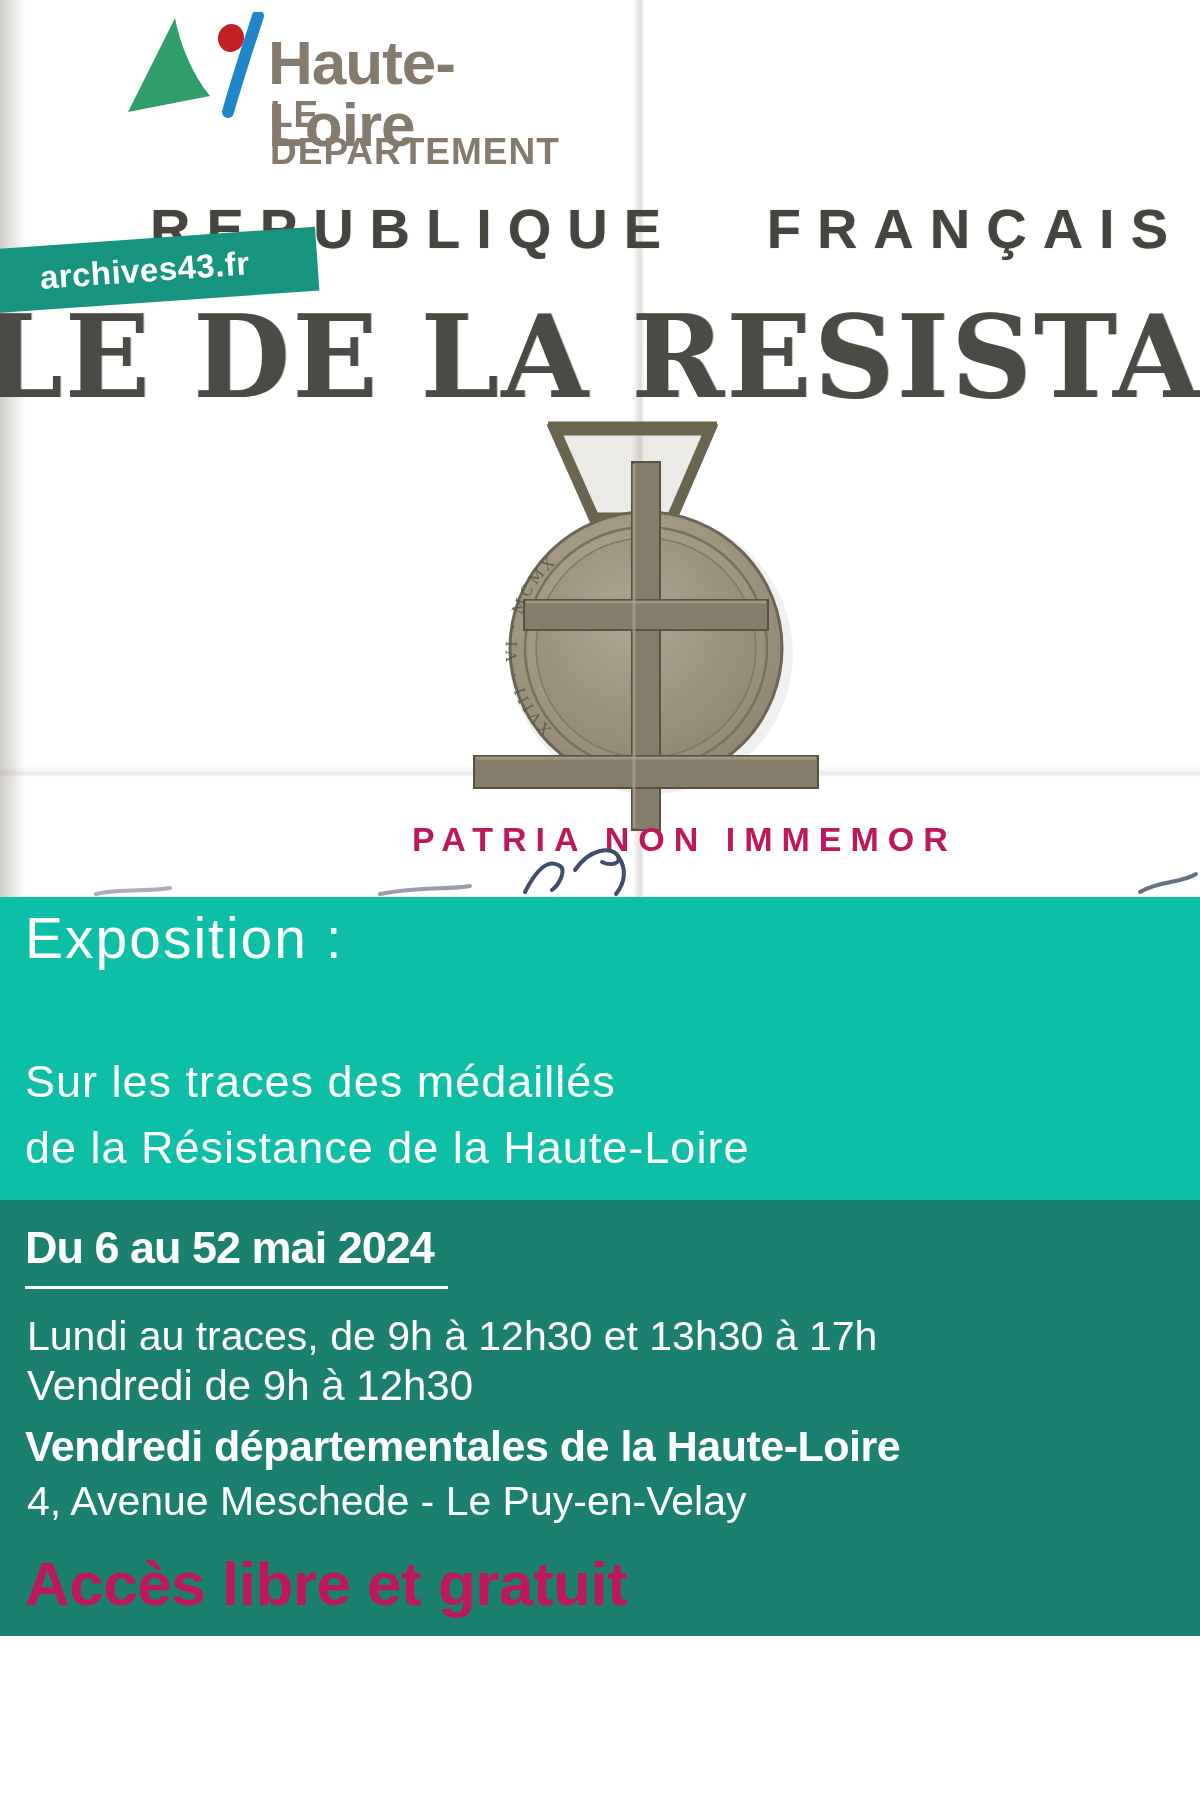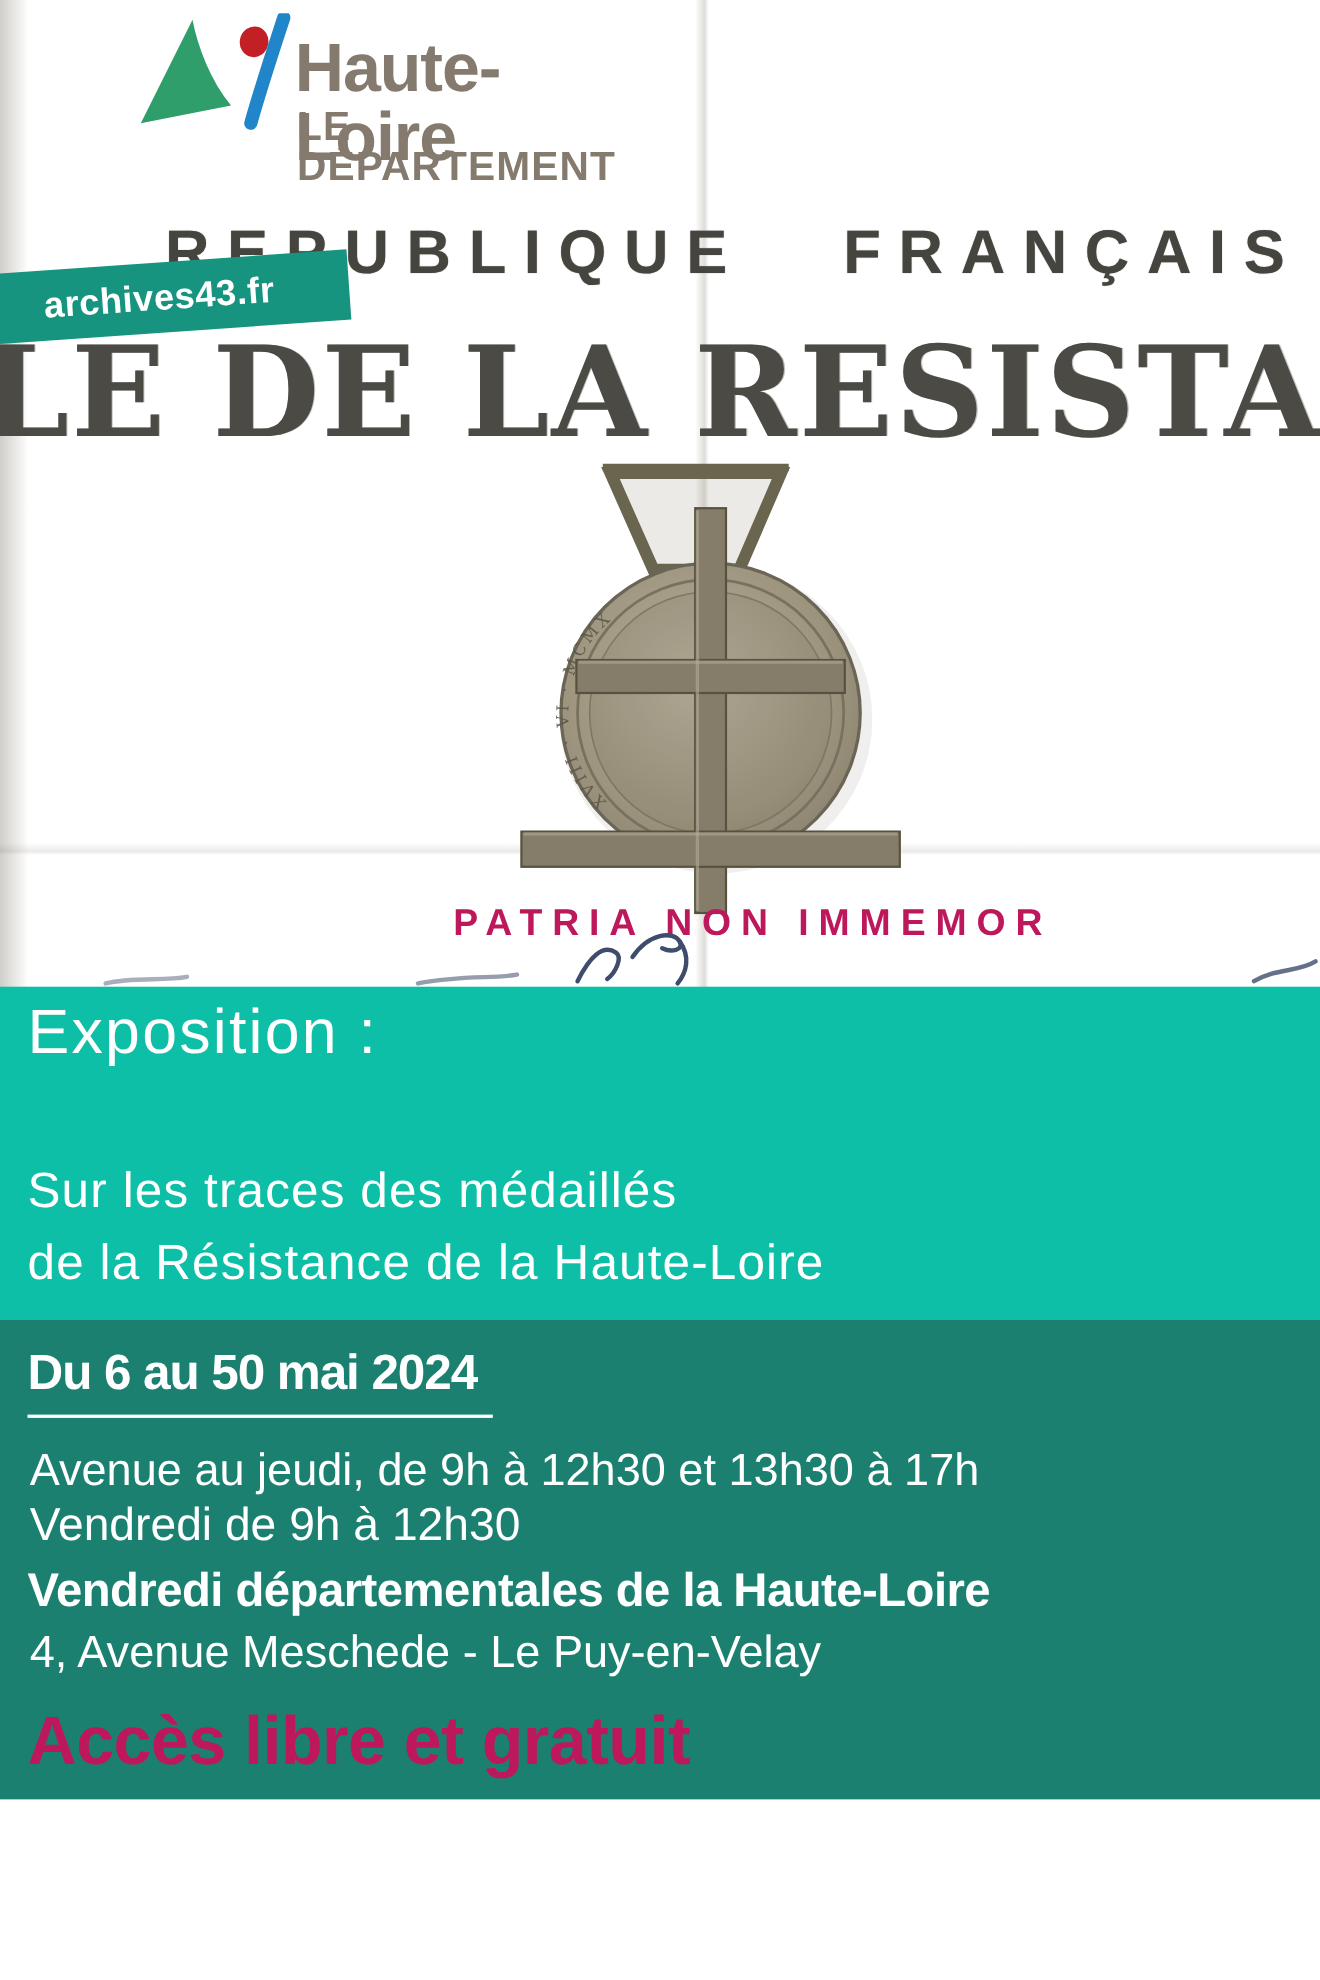--- a/index.html
+++ b/index.html
@@ -149,22 +149,22 @@
   <div class="ribbon" style="background-color: rgb(23, 148, 127);">
     <span>archives43.fr</span>
   </div>
 
   <div class="band-teal" style="background-color: rgb(12, 191, 166);"></div>
   <div class="expo-kicker">Exposition :</div>
   <div class="expo-sub1">Sur les traces des médaillés</div>
   <div class="expo-sub2">de la Résistance de la Haute-Loire</div>
 
   <div class="band-green" style="background-color: rgb(27, 128, 112);"></div>
-  <div class="info-dates">Du 6 au 50 mai 2024</div>
-  <div class="info-hours1">Avenue au jeudi, de 9h à 12h30 et 13h30 à 17h</div>
+  <div class="info-dates">Du 6 au 52 mai 2024</div>
+  <div class="info-hours1">Lundi au traces, de 9h à 12h30 et 13h30 à 17h</div>
   <div class="info-hours2">Vendredi de 9h à 12h30</div>
   <div class="info-venue">Vendredi départementales de la Haute-Loire</div>
   <div class="info-address">4, Avenue Meschede - Le Puy-en-Velay</div>
   <div class="info-access">Accès libre et gratuit</div>
 
   <div class="footer">
 
     
     
     

